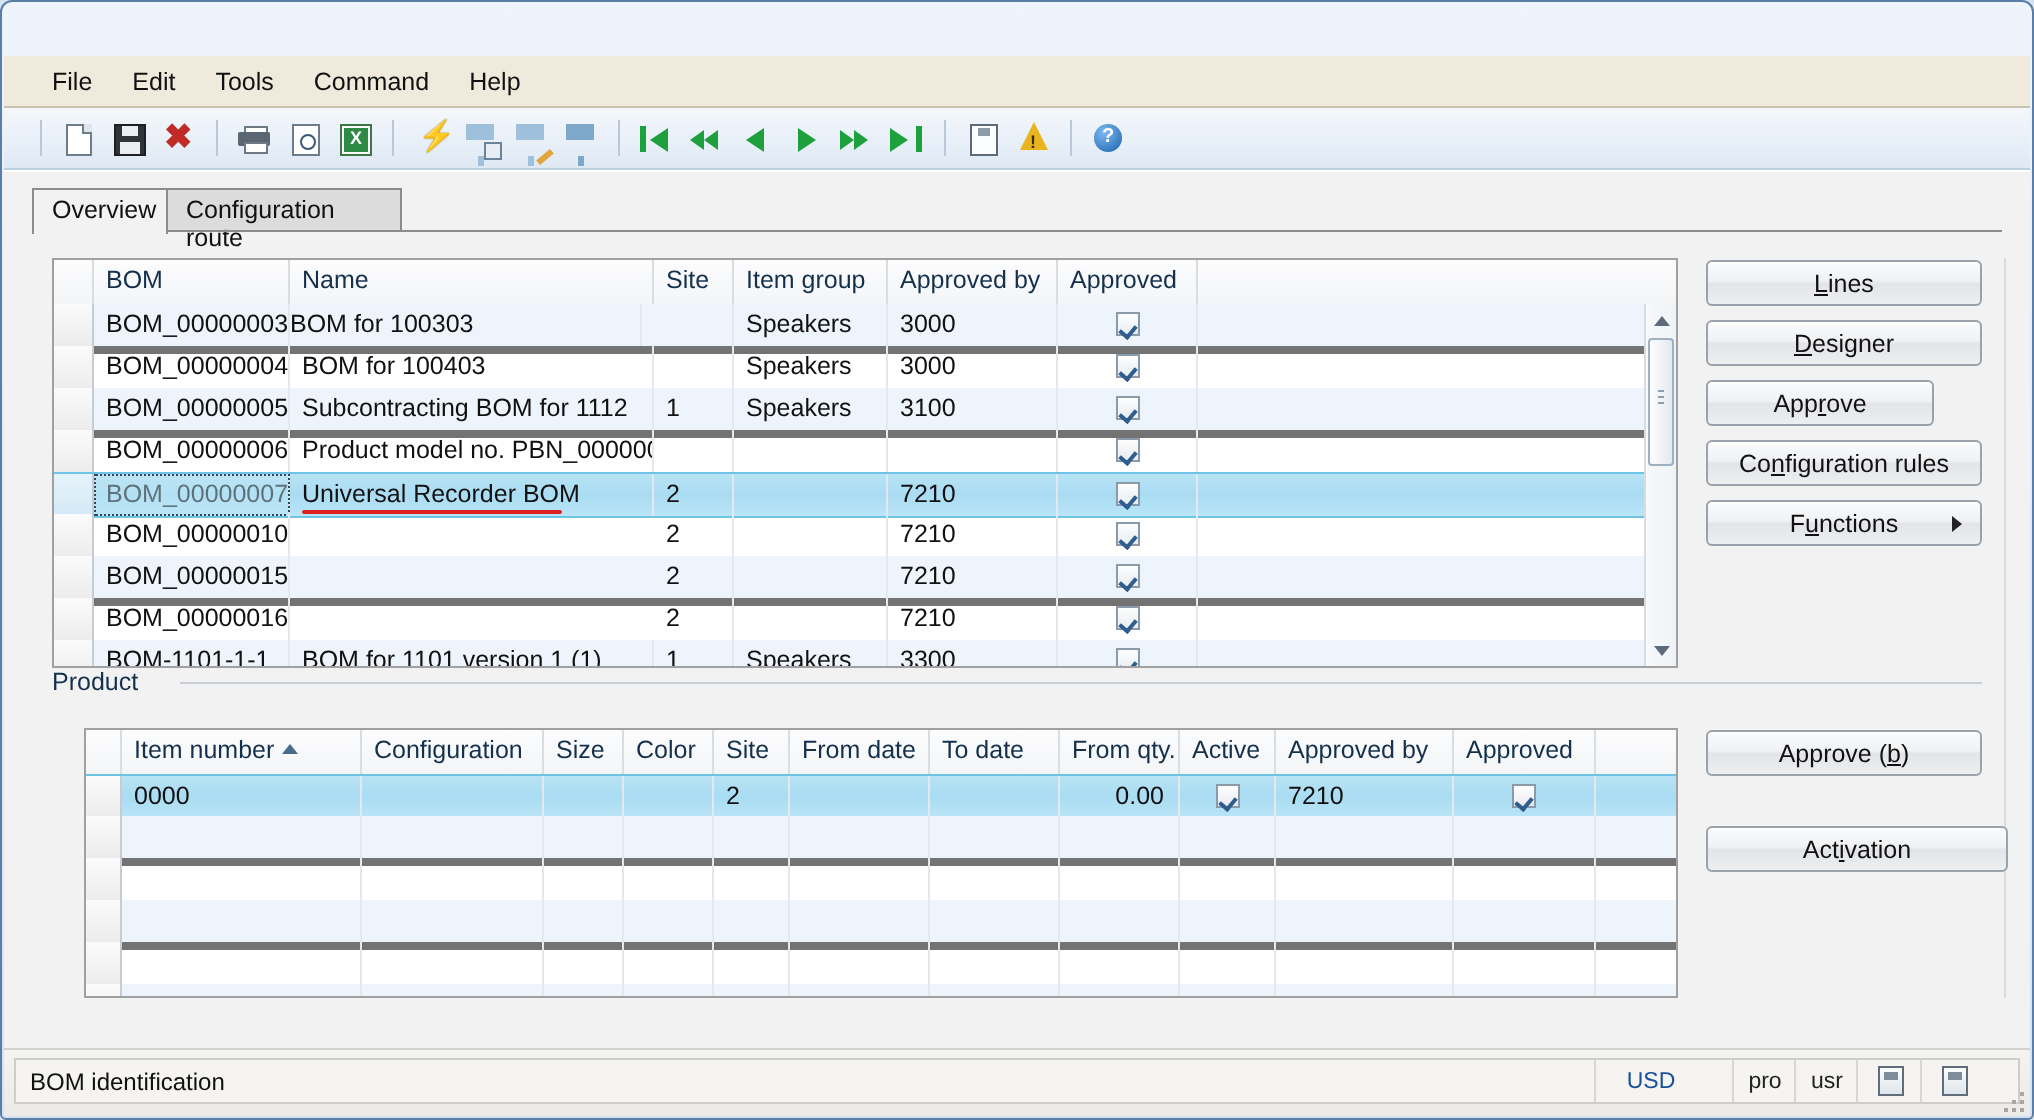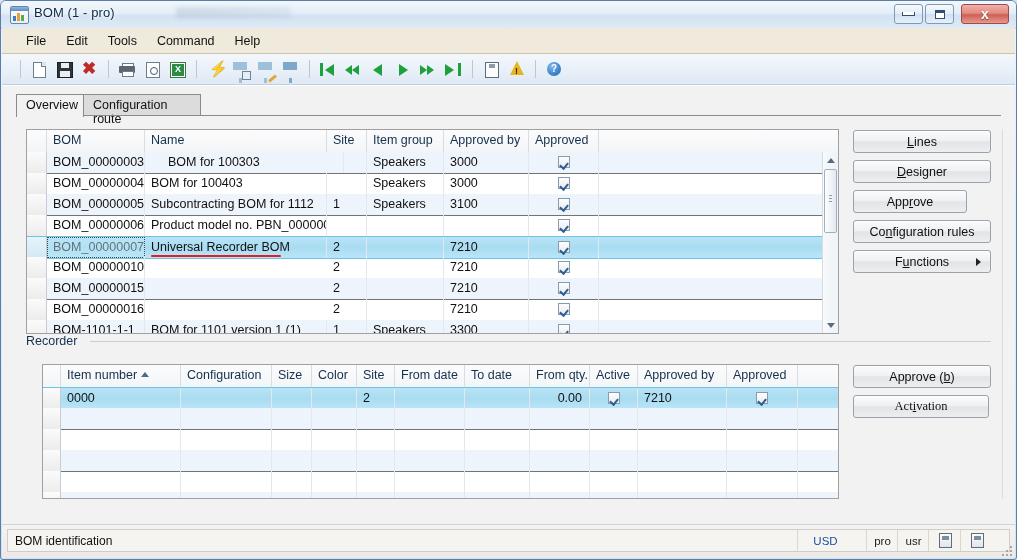--- a/index.html
+++ b/index.html
@@ -157,21 +157,21 @@
   }
   .gh{
     position:absolute;top:0;height:22px;box-sizing:border-box;
     border-right:1px solid #d8dde2;
     font-size:12.5px;color:#14304d;
     padding:3px 0 0 6px;white-space:nowrap;overflow:hidden;
   }
   .gh.noborder{border-right:none;}
   .grow{
     position:absolute;left:0;right:0;height:21px;
-    border-bottom:1px solid #737373;
+    border-bottom:4px solid #737373;
   }
   .grow.alt{background:#eef4fb;}
   .grow.sel{background:linear-gradient(180deg,#b9e3f5 0%,#a9dcf2 50%,#bae5f7 100%);border-top:1px solid #6fc4e6;border-bottom:1px solid #6fc4e6;}
   .rsel{position:absolute;left:0;top:0;width:20px;height:100%;background:linear-gradient(180deg,#fbfbfb,#ececec);border-right:1px solid #c6ccd2;box-sizing:border-box;}
   .cell{
     position:absolute;top:0;height:21px;box-sizing:border-box;
     border-right:1px solid #e3e8ed;
     font-size:12.5px;color:#111;padding:3px 0 0 6px;
     white-space:nowrap;overflow:hidden;
   }
@@ -263,44 +263,20 @@
   .micon{width:11px;height:13px;border:1px solid #5f6d7a;background:linear-gradient(180deg,#fdfdfd,#dfe5eb);position:relative;}
   .micon:after{content:"";position:absolute;left:2px;top:2px;right:2px;height:4px;background:#7e8d9c;}
   #grip{position:absolute;right:3px;bottom:2px;width:12px;height:12px;}
   #grip i{position:absolute;width:2px;height:2px;background:#a8a6a0;}
 </style>
 </head>
 <body>
 
 <div id="window">
 
-  <div id="titlebar">
-    <div id="app-icon">
-      <div class="hdr"></div>
-        <div class="b1"></div>
-        <div class="b2"></div>
-        <div class="b3"></div>
-    </div>
-    <div id="title-ghost"></div>
-    <div id="title-text">BOM (1 - pro)</div>
-
-    <div class="wbtn" id="btn-min">
-      <div class="glyph">
-          <div class="gm"></div>
-        </div>
-    </div>
-    <div class="wbtn" id="btn-max">
-      <div class="glyph">
-          <div class="gx"></div>
-        </div>
-    </div>
-    <div class="wbtn" id="btn-close">
-      <div class="glyph">x</div>
-    </div>
-  </div>
 
   <div id="menubar">
     <div class="menu-item">File</div>
     <div class="menu-item">Edit</div>
     <div class="menu-item">Tools</div>
     <div class="menu-item">Command</div>
     <div class="menu-item">Help</div>
   </div>
 
   <div id="toolbar">
@@ -405,21 +381,21 @@
         <div class="gh" style="left:340px;width:77px;">Item group</div>
         <div class="gh" style="left:417px;width:85px;">Approved by</div>
         <div class="gh" style="left:502px;width:70px;">Approved</div>
         <div class="gh noborder" style="left:572px;right:16px;"></div>
       </div>
 
       <div id="bom-rows">
           <div class="grow alt" style="top: 22px;">
             <div class="rsel"></div>
             <div class="cell " style="left: 20px; width: 98px;">BOM_00000003</div>
-            <div class="cell " style="left: 135px; width: 182px;">BOM for 100303</div>
+            <div class="cell " style="left: 112px; width: 182px;">BOM for 100303</div>
             <div class="cell " style="left: 300px; width: 40px;"></div>
             <div class="cell " style="left: 340px; width: 77px;">Speakers</div>
             <div class="cell " style="left: 417px; width: 85px;">3000</div>
             <div class="cell ctr chkcol" style="left: 502px; width: 70px;"><span class="chk"></span></div>
             <div class="cell last" style="left: 572px; width: 225px;"></div>
           </div>
           <div class="grow" style="top: 43px;">
             <div class="rsel"></div>
             <div class="cell " style="left: 20px; width: 98px;">BOM_00000004</div>
             <div class="cell " style="left: 118px; width: 182px;">BOM for 100403</div>
@@ -528,21 +504,21 @@
       </div>
     <div class="btn" style="left:851px;top:164px;width:138px;">
         <span>F<span class="acc">u</span>nctions</span>
         <span class="fnarrow"></span>
       </div>
 
     <div id="right-divider"></div>
 
     <div id="grp-versions">
       <div id="grp-line"></div>
-      <div id="grp-label">Recorder</div>
+      <div id="grp-label">Product</div>
     </div>
 
     <div id="grid-ver">
       <div class="ghdr">
         <div class="gh" style="left:0;width:18px;"></div>
         <div class="gh" style="left:18px;width:120px;"><span>Item number</span><span class="sortarrow"></span></div>
         <div class="gh" style="left:138px;width:91px;">Configuration</div>
         <div class="gh" style="left:229px;width:40px;">Size</div>
         <div class="gh" style="left:269px;width:45px;">Color</div>
         <div class="gh" style="left:314px;width:38px;">Site</div>
@@ -645,21 +621,21 @@
             <div class="cell " style="left: 595px; width: 89px;"></div>
             <div class="cell ctr" style="left: 684px; width: 71px;"></div>
             <div class="cell last" style="left: 755px; width: 42px;"></div>
           </div>
         </div>
     </div>
 
     <div class="btn" style="left:851px;top:279px;width:138px;">
         <span>Approve (<span class="acc">b</span>)</span>
       </div>
-    <div class="btn" style="left:851px;top:309px;width:136px;font-family:Liberation Serif, serif;">
+    <div class="btn" style="left:851px;top:327px;width:151px;">
         <span>Act<span class="acc">i</span>vation</span>
       </div>
 
   </div>
 
   <div id="statusbar">
     <div id="status-panel">
       <div id="status-text">BOM identification</div>
       <div class="stcell" id="st-usd">USD</div>
       <div class="stcell" id="st-pro">pro</div>

